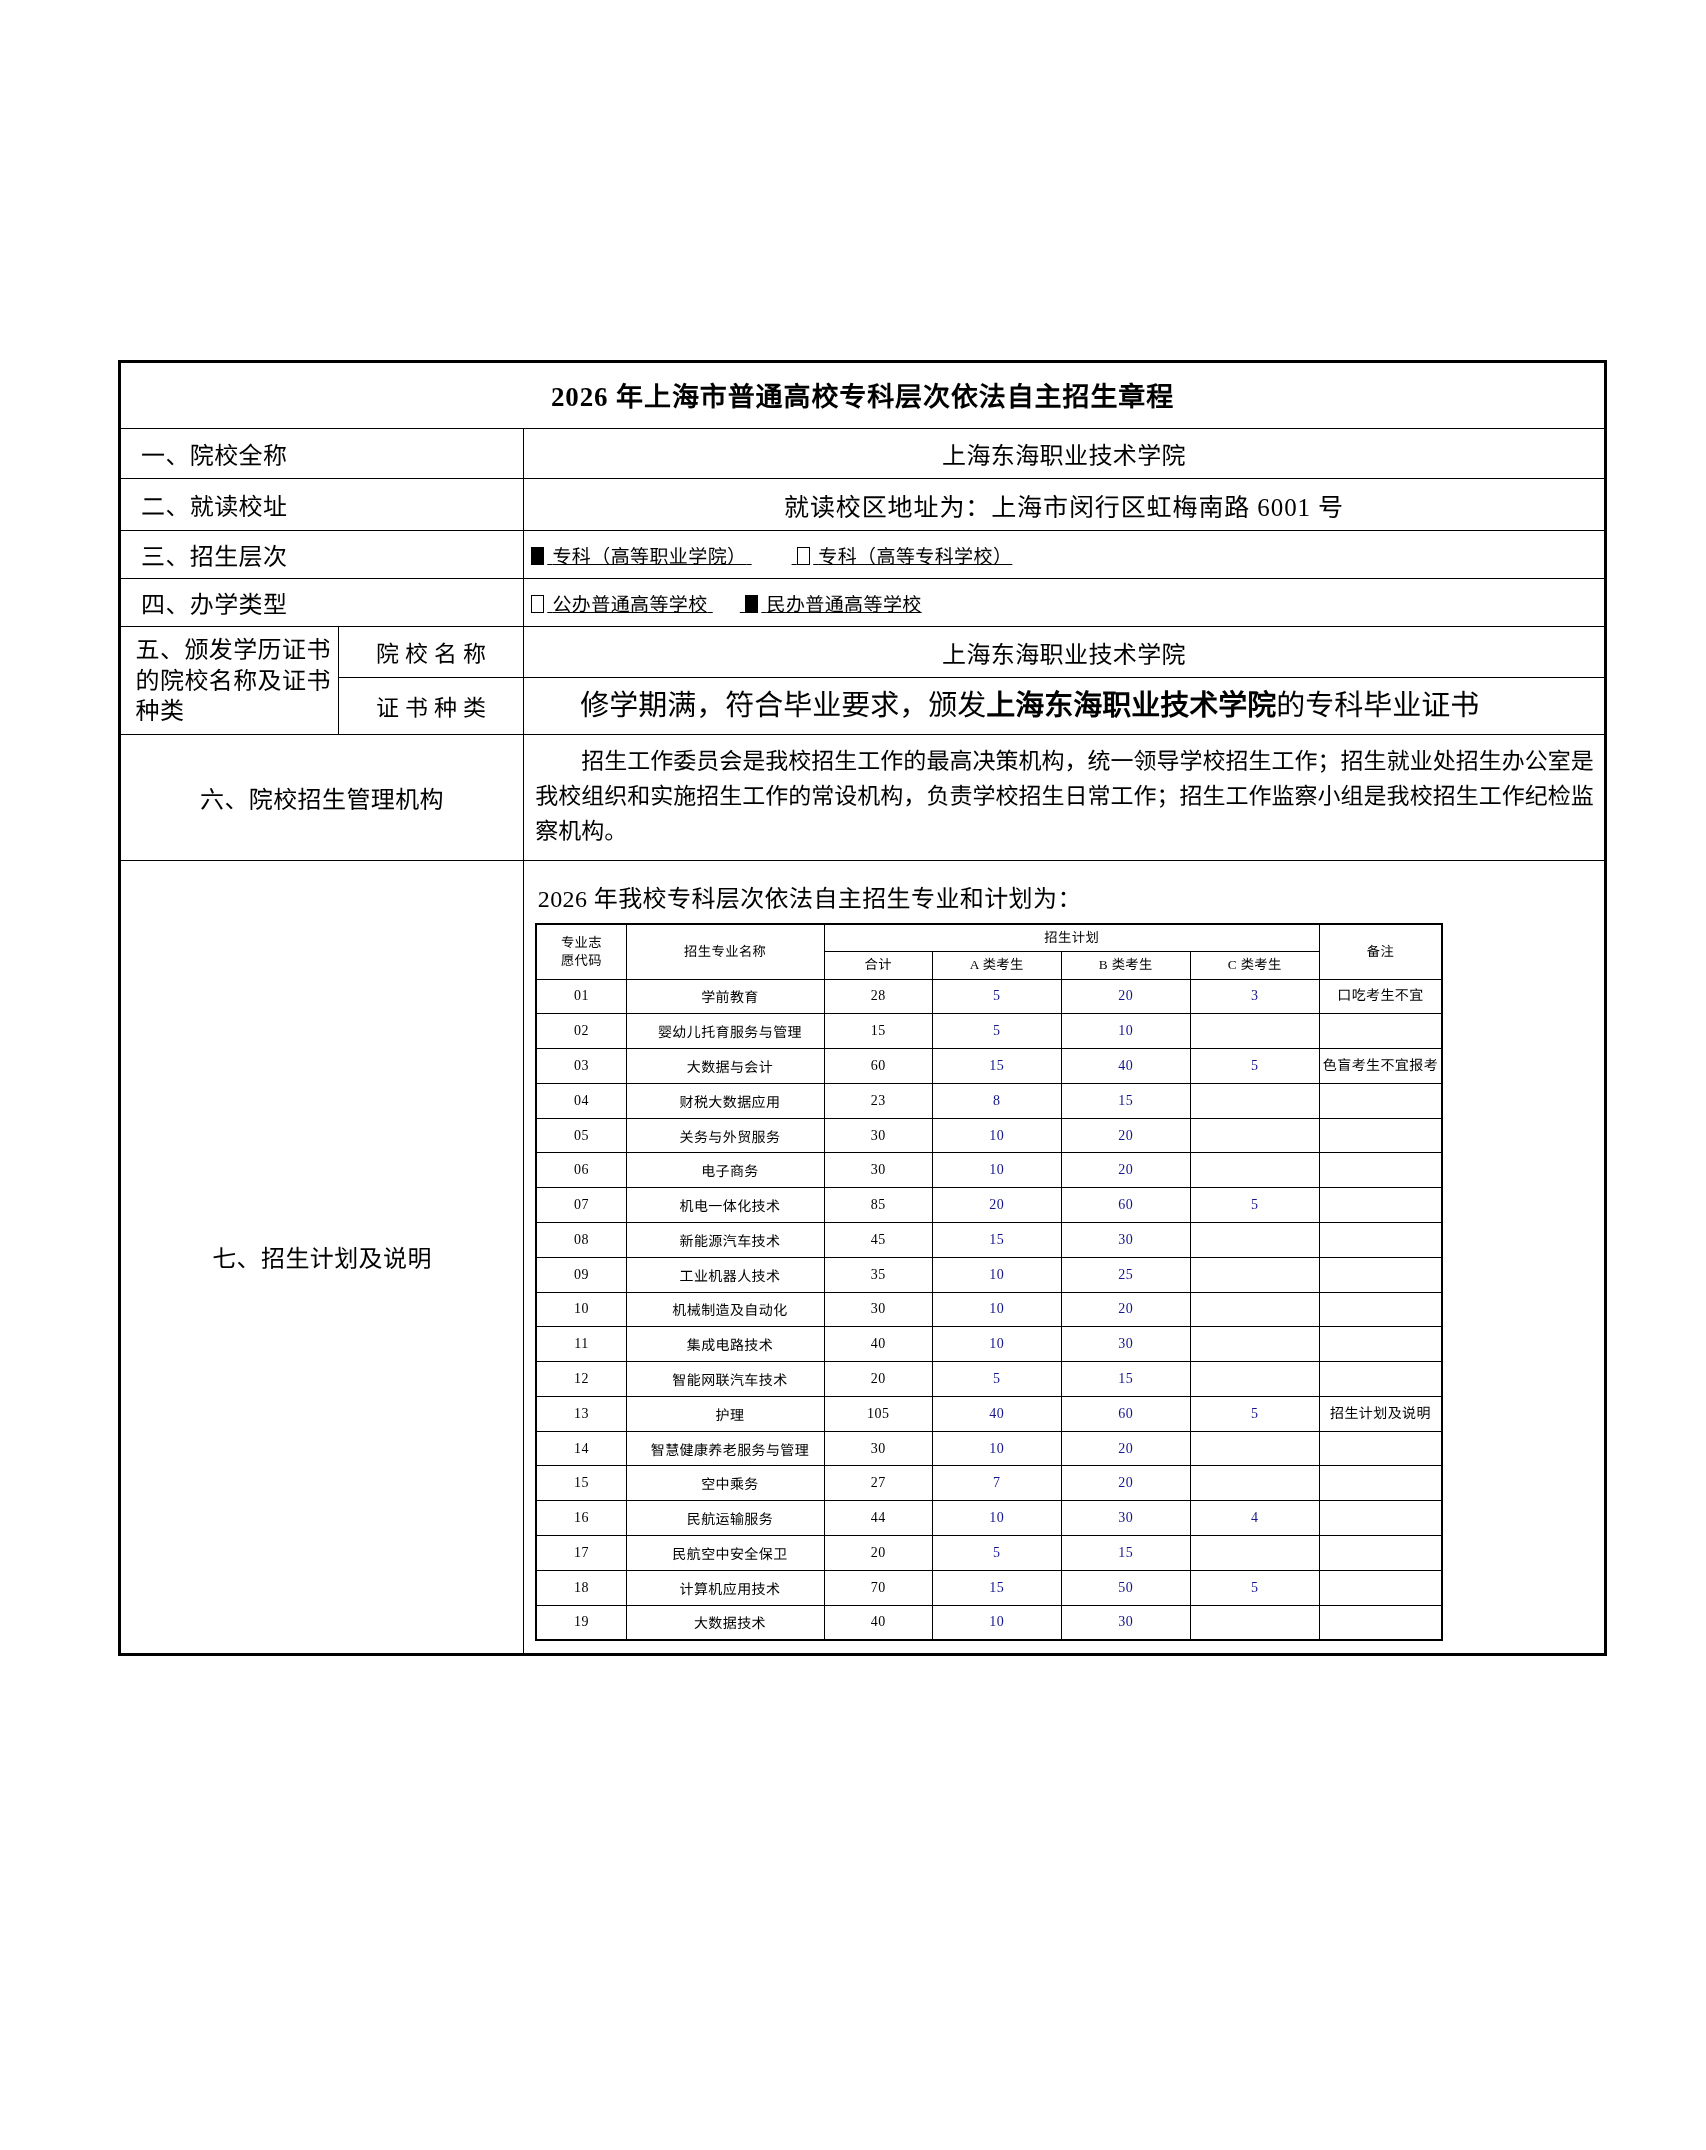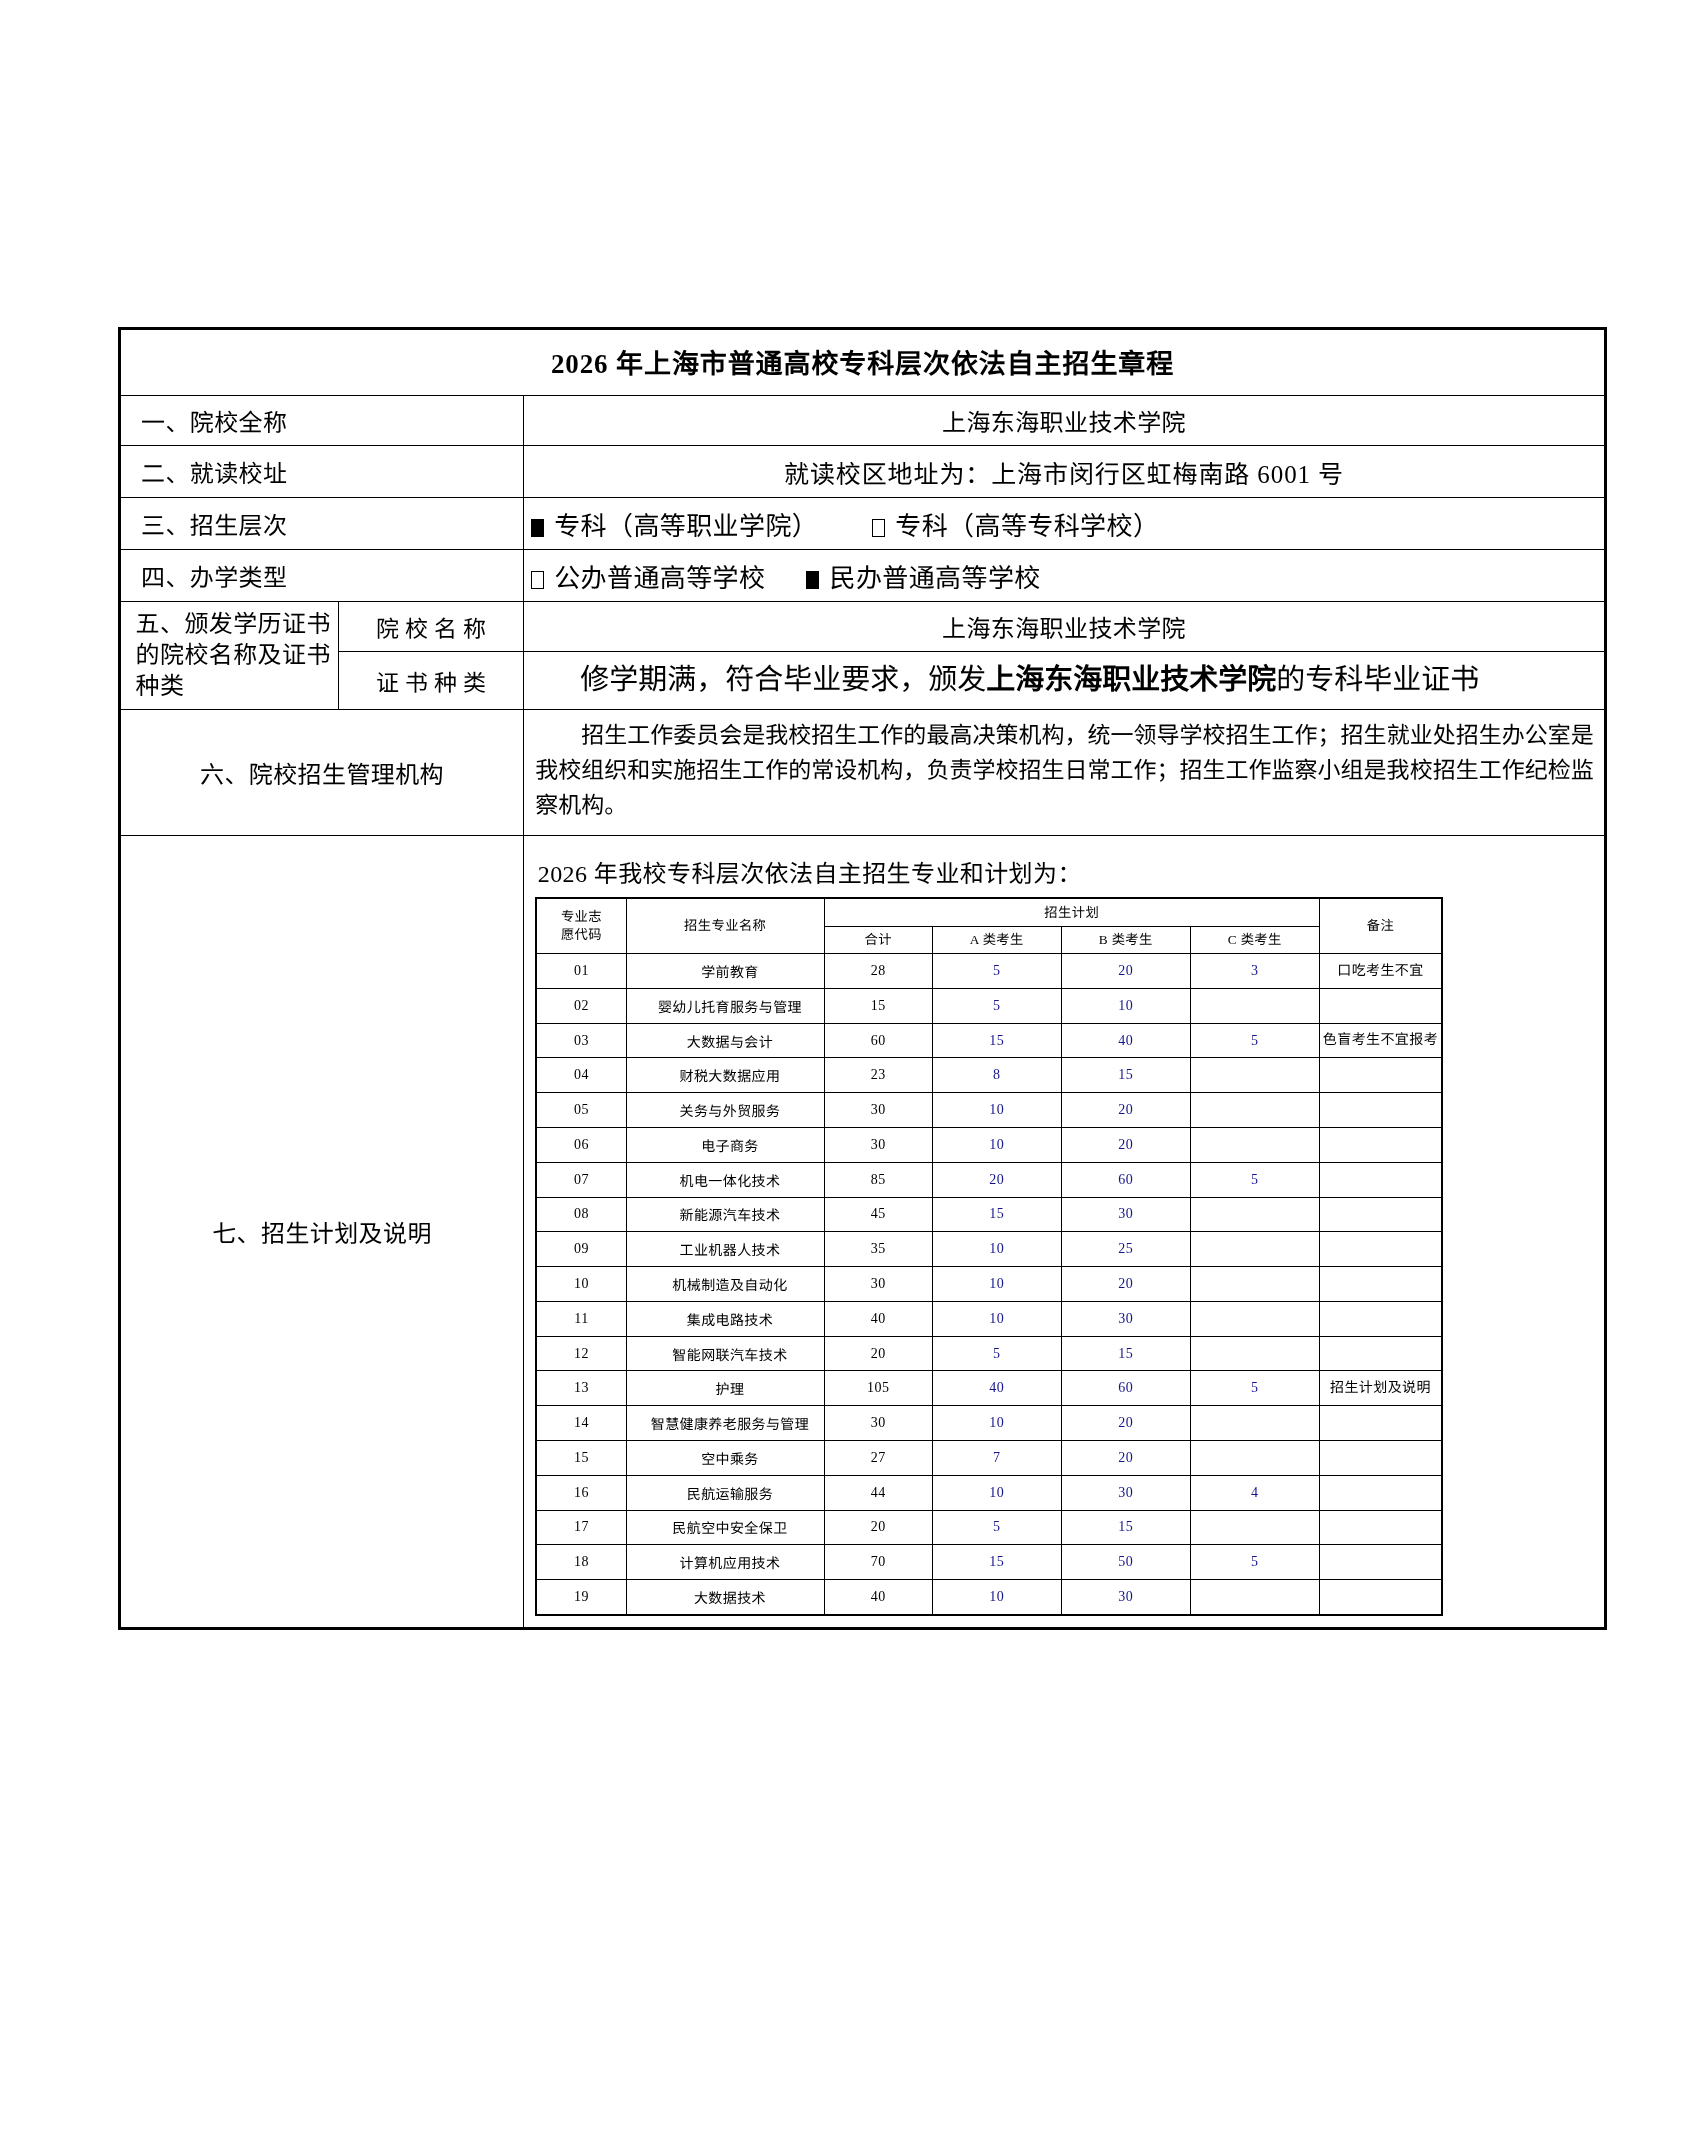--- a/index.html
+++ b/index.html
@@ -23,21 +23,21 @@
     left: 0;
     top: 0;
     width: 1707px;
     height: 2414px;
     background: #fff;
   }
 
   .doc-wrap {
     position: absolute;
     left: 118px;
-    top: 327px;
+    top: 360px;
     width: 1486px;
   }
 
   
   table.outer {
     border-collapse: collapse;
     width: 1486px;
     table-layout: fixed;
     border: 3px solid #000;
   }
@@ -119,23 +119,24 @@
   .org-text {
     font-size: 23px;
     line-height: 1.52;
     text-align: justify;
     padding: 9.5px 10.3px 10.3px 11.2px !important;
     text-indent: 46px;
   }
   .org-text b { font-weight: 400; }
 
   .box-line {
-    font-size: 26px;
+    font-size: 19px;
     letter-spacing: 0.4px;
     white-space: nowrap;
+    text-decoration: underline;
   }
   .chk {
     display: inline-block;
     width: 13px;
     height: 18px;
     border: 1.3px solid #000;
     vertical-align: -1.7px;
     margin-right: 3.4px;
     background: #fff;
     box-sizing: border-box;

